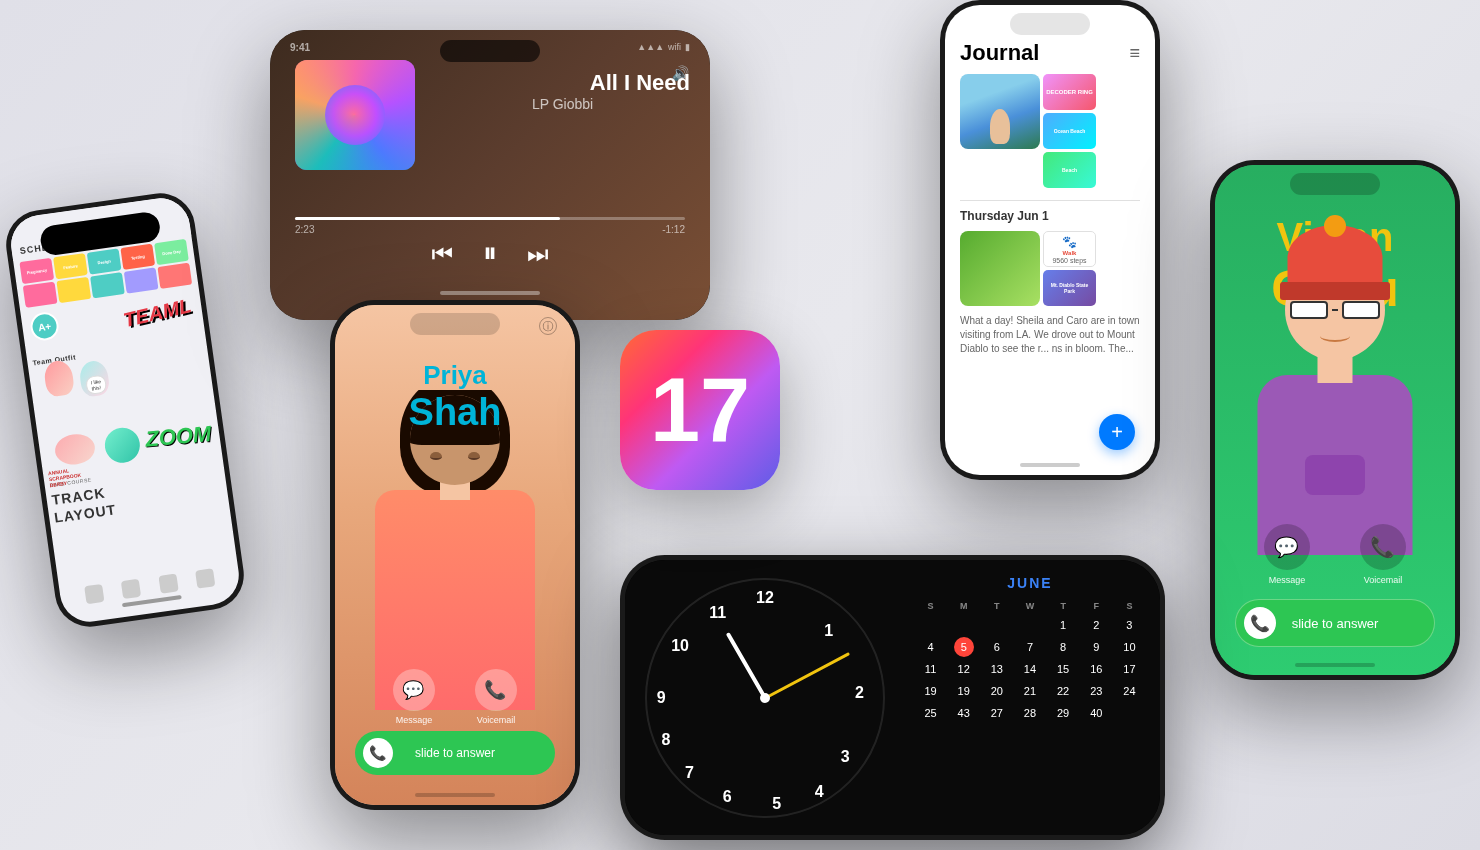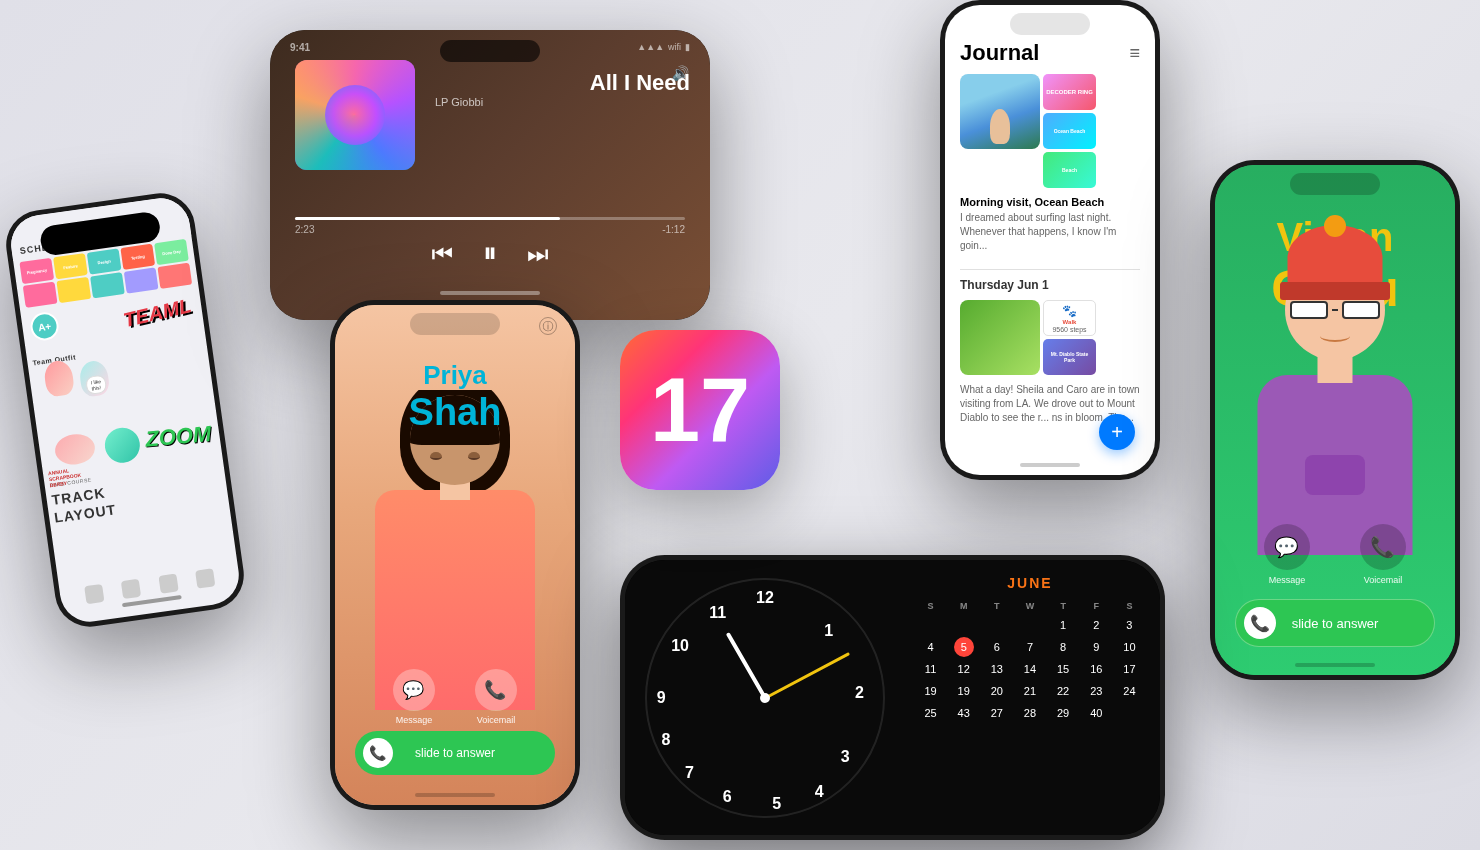--- a/index.html
+++ b/index.html
@@ -235,22 +235,23 @@
       opacity: 0.8;
     }
     .music-title {
       font-size: 22px;
       font-weight: 700;
       color: white;
       margin-top: 10px;
       text-align: right;
     }
     .music-artist {
-      font-size: 11px;
+      font-size: 14px;
       color: rgba(255,255,255,0.7);
+      text-align: center;
     }
     .music-controls {
       position: absolute;
       bottom: 50px;
       left: 0; right: 0;
       display: flex;
       justify-content: center;
       align-items: center;
       gap: 30px;
     }
@@ -800,21 +801,21 @@
       border-radius: 50%;
     }
     .watch-calendar-area {
       flex: 1;
       padding: 15px 15px 15px 10px;
       background: #0a0a0a;
     }
     .cal-month {
       font-size: 14px;
       font-weight: 700;
-      color: #f97316;
+      color: #3b82f6;
       letter-spacing: 2px;
       margin-bottom: 8px;
       text-align: center;
     }
     .cal-grid {
       display: grid;
       grid-template-columns: repeat(7, 1fr);
       gap: 2px;
       text-align: center;
     }
@@ -1023,24 +1024,20 @@
         </div>
         <div class="journal-photo-sm ocean">
           <span>Ocean Beach</span>
         </div>
         <div class="journal-photo-sm beach">
           <span>Beach</span>
         </div>
       </div>
     </div>
 
-    <div class="journal-entry-text">
-      <div class="journal-entry-title">Morning visit, Ocean Beach</div>
-      <div class="journal-entry-body">I dreamed about surfing last night. Whenever that happens, I know I'm goin...</div>
-    </div>
 
     <div class="journal-divider"></div>
 
     <div class="journal-date2">Thursday Jun 1</div>
 
     <div class="journal-entry2-photos">
       <div class="journal-photo2-main"></div>
       <div style="display:flex;flex-direction:column;gap:3px;">
         <div class="journal-photo2-steps">
           <div class="steps-icon">🐾</div>

